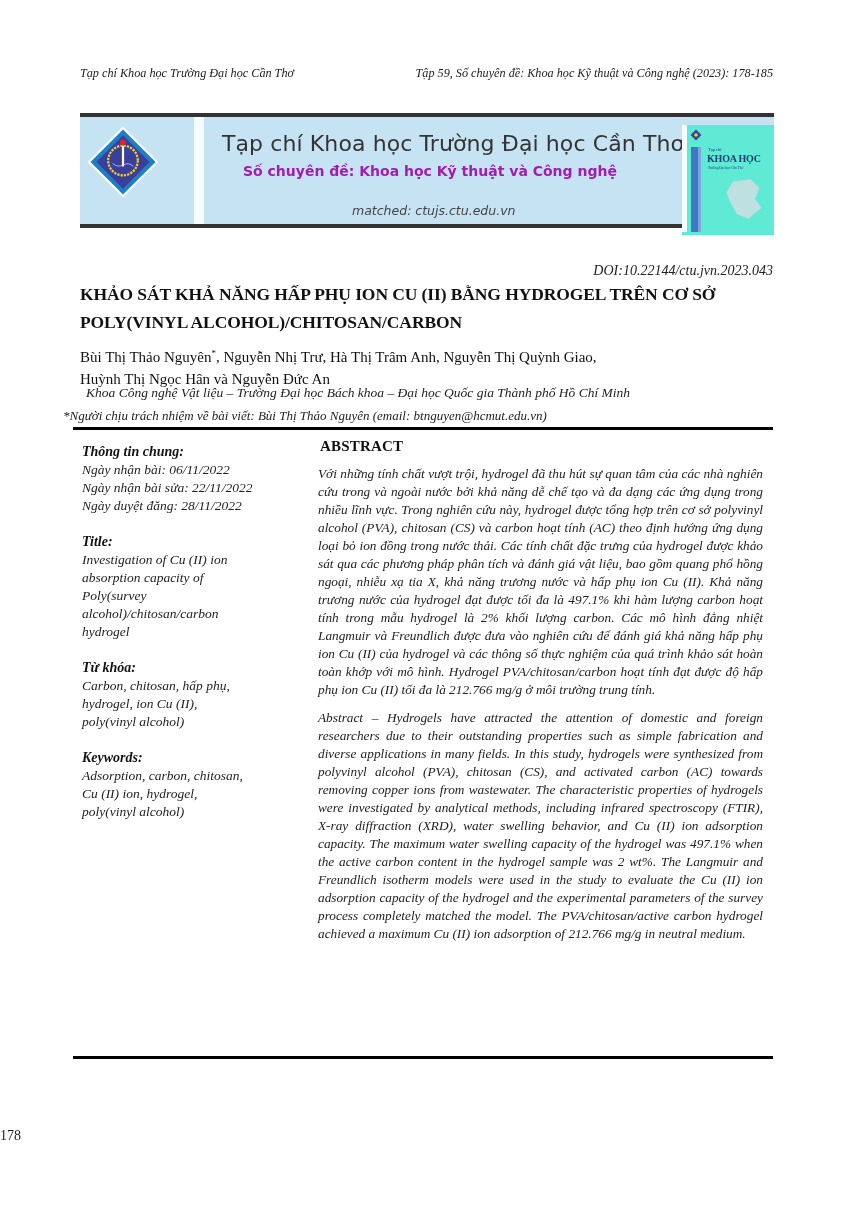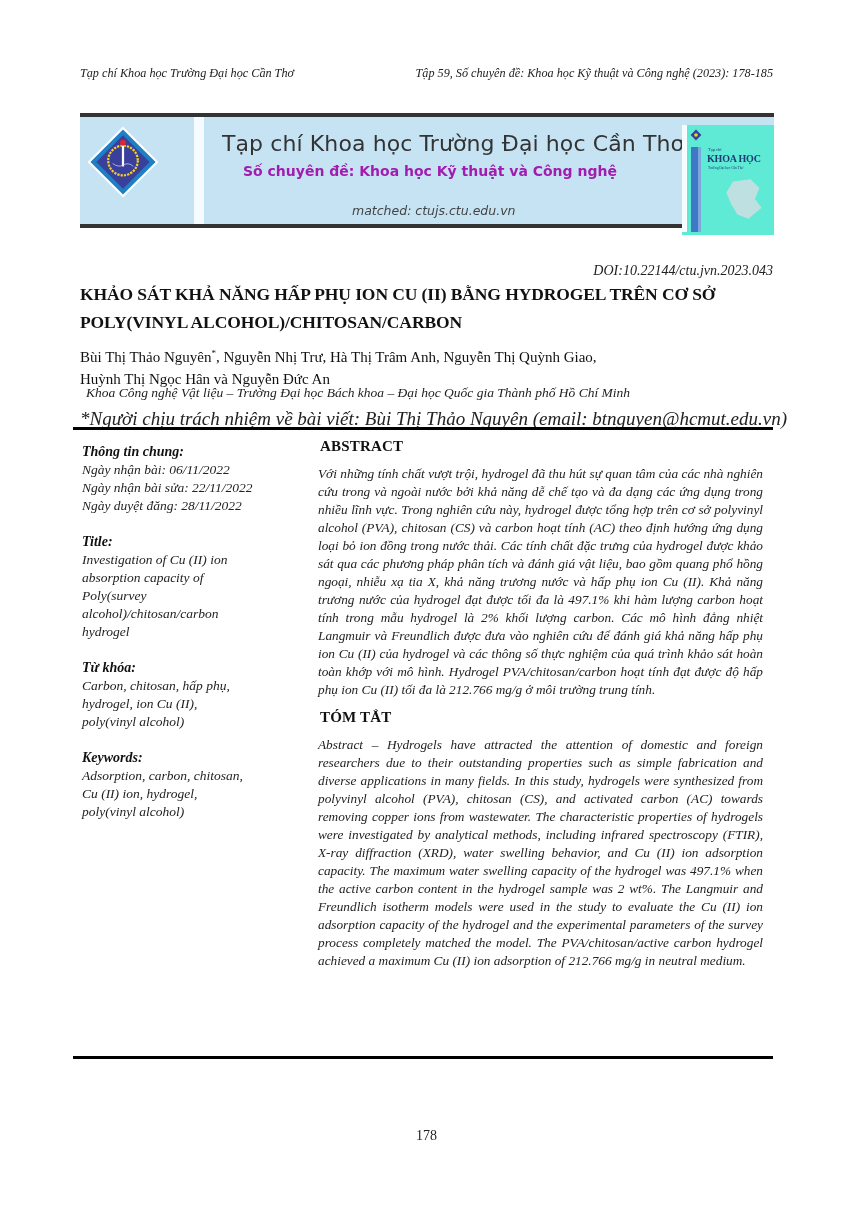--- a/index.html
+++ b/index.html
@@ -23,35 +23,35 @@
   .cover .tapchi { position: absolute; left: 26px; top: 22px; font-size: 4.5px; color: #1b3d73; }
   .cover .kh { position: absolute; left: 25px; top: 28px; font-family: "Liberation Serif", serif; font-weight: bold; font-size: 10px; color: #1b3d73; letter-spacing: -0.2px; }
   .cover .tiny { position: absolute; left: 26px; top: 41px; font-size: 3.5px; color: #1b3d73; line-height: 4px; }
   .cover .map { position: absolute; left: 40px; top: 52px; width: 44px; height: 44px; }
 
   .doi { position: absolute; right: 80px; top: 243px; font-style: italic; font-size: 14px; color: #222; margin-top: 20px; }
   .paper-title { position: absolute; left: 80px; top: 280px; width: 700px; font-weight: bold; font-size: 17.5px; line-height: 28px; color: #111; letter-spacing: -0.1px; }
   .authors { position: absolute; left: 80px; top: 342px; width: 700px; font-size: 15px; line-height: 22px; color: #111; }
   .authors sup { font-size: 9px; }
   .affiliation { position: absolute; left: 80px; top: 385px; font-style: italic; font-size: 13.5px; color: #222; margin-left: 6px; }
-  .correspondence { position: absolute; left: 80px; top: 408px; font-style: italic; font-size: 19px; color: #222; }
+  .correspondence { position: absolute; left: 63px; top: 408px; font-style: italic; font-size: 13px; color: #222; }
   .rule { position: absolute; left: 73px; width: 700px; height: 3px; background: #000; }
   .rule.top { top: 427px; }
   .rule.bottom { top: 1056px; }
 
   .sidebar { position: absolute; left: 82px; top: 443px; width: 210px; font-size: 13.5px; line-height: 18px; font-style: italic; color: #222; }
   .sidebar .h { font-weight: bold; font-style: italic; font-size: 14px; color: #111; }
   .sidebar .gap { height: 18px; }
 
   .main { position: absolute; left: 308px; top: 438px; width: 465px; color: #222; }
   .main .h { font-weight: bold; font-size: 15px; color: #111; margin: 0 0 6px 12px; letter-spacing: 0.2px; }
   .main .p { font-style: italic; font-size: 13.3px; line-height: 18px; text-align: justify; margin: 10px; }
   .main .h2 { margin-top: 8px; }
 
-  .page-number { position: absolute; left: 0; right: 0; top: 1128px; text-align: center; font-size: 14px; color: #222; }
+  .page-number { position: absolute; left: 0; right: 0; top: 1128px; text-align: left; font-size: 14px; color: #222; }
 </style>
 </head>
 <body>
 
 <div class="running-head">
   <span class="left">Tạp chí Khoa học Trường Đại học Cần Thơ</span>
   <span class="right">Tập 59, Số chuyên đề: Khoa học Kỹ thuật và Công nghệ (2023): 178-185</span>
 </div>
 
 <div class="banner">
@@ -119,19 +119,18 @@
   <div class="gap"></div>
   <div class="h">Keywords:</div>
   <div>Adsorption, carbon, chitosan,</div>
   <div>Cu (II) ion, hydrogel,</div>
   <div>poly(vinyl alcohol)</div>
 </div>
 
 <div class="main">
   <div class="h">ABSTRACT</div>
   <p class="p">Với những tính chất vượt trội, hydrogel đã thu hút sự quan tâm của các nhà nghiên cứu trong và ngoài nước bởi khả năng dễ chế tạo và đa dạng các ứng dụng trong nhiều lĩnh vực. Trong nghiên cứu này, hydrogel được tổng hợp trên cơ sở polyvinyl alcohol (PVA), chitosan (CS) và carbon hoạt tính (AC) theo định hướng ứng dụng loại bỏ ion đồng trong nước thải. Các tính chất đặc trưng của hydrogel được khảo sát qua các phương pháp phân tích và đánh giá vật liệu, bao gồm quang phổ hồng ngoại, nhiễu xạ tia X, khả năng trương nước và hấp phụ ion Cu (II). Khả năng trương nước của hydrogel đạt được tối đa là 497.1% khi hàm lượng carbon hoạt tính trong mẫu hydrogel là 2% khối lượng carbon. Các mô hình đẳng nhiệt Langmuir và Freundlich được đưa vào nghiên cứu để đánh giá khả năng hấp phụ ion Cu (II) của hydrogel và các thông số thực nghiệm của quá trình khảo sát hoàn toàn khớp với mô hình. Hydrogel PVA/chitosan/carbon hoạt tính đạt được độ hấp phụ ion Cu (II) tối đa là 212.766 mg/g ở môi trường trung tính.</p>
-  <div class="h h2">TÓM TẮT</div>
   <p class="p">Abstract – Hydrogels have attracted the attention of domestic and foreign researchers due to their outstanding properties such as simple fabrication and diverse applications in many fields. In this study, hydrogels were synthesized from polyvinyl alcohol (PVA), chitosan (CS), and activated carbon (AC) towards removing copper ions from wastewater. The characteristic properties of hydrogels were investigated by analytical methods, including infrared spectroscopy (FTIR), X-ray diffraction (XRD), water swelling behavior, and Cu (II) ion adsorption capacity. The maximum water swelling capacity of the hydrogel was 497.1% when the active carbon content in the hydrogel sample was 2 wt%. The Langmuir and Freundlich isotherm models were used in the study to evaluate the Cu (II) ion adsorption capacity of the hydrogel and the experimental parameters of the survey process completely matched the model. The PVA/chitosan/active carbon hydrogel achieved a maximum Cu (II) ion adsorption of 212.766 mg/g in neutral medium.</p>
 </div>
 
 <div class="rule bottom"></div>
 
 <div class="page-number">178</div>
 
 </body></html>

